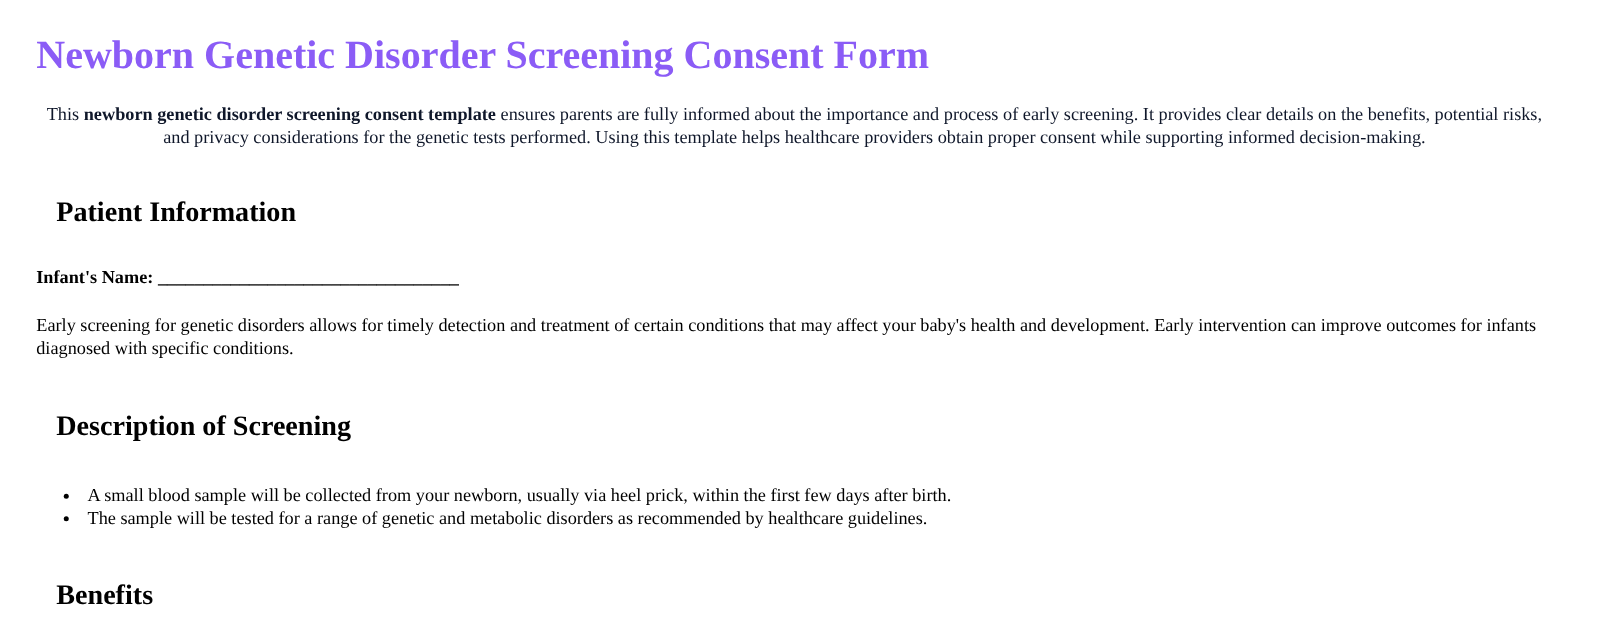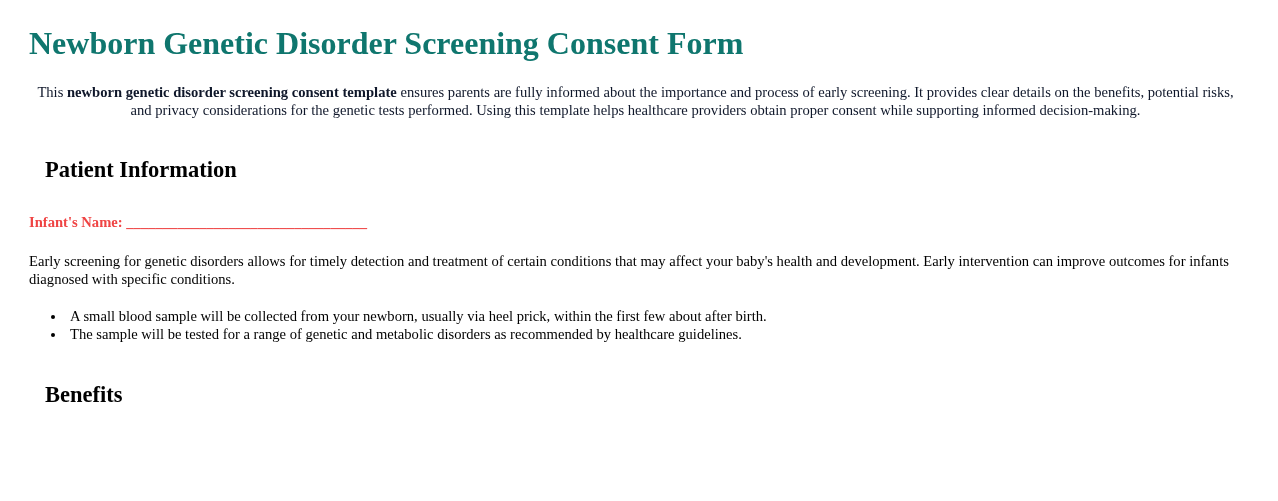--- a/index.html
+++ b/index.html
@@ -24,21 +24,21 @@
   }
 
   h1.doc-title {
     font-family: "Liberation Serif", "DejaVu Serif", serif;
     font-size: 32px;
     font-weight: bold;
     line-height: 1.05;
     margin: 0;
     padding-top: 27px;
     letter-spacing: 0;
-    color: #0f766e;
+    color: #8b5cf6;
   }
 
   p.intro {
     font-size: 14.6px;
     line-height: 18.5px;
     margin: 0;
     padding-top: 22px;
     text-align: center;
     color: #0f172a;
   }
@@ -58,21 +58,21 @@
   h2.sec-benefits  { padding-top: 23px; }
 
   .field-list {
     padding-top: 16px;
     font-size: 14.6px;
     line-height: 17.5px;
   }
   .field-row {
     white-space: nowrap;
     font-weight: bold;
-    color: #ef4444;
+    color: #000000;
   }
   .field-label { font-weight: bold; }
   .field-rule  { font-weight: bold; letter-spacing: 0; }
 
   p.body-text {
     font-size: 14.6px;
     line-height: 18.5px;
     margin: 0;
     padding-top: 20px;
     color: #000;
@@ -101,21 +101,22 @@
 
   <h2 class="section-title sec-patient">Patient Information</h2>
 
   <div class="field-list">
     <div class="field-row"><span class="field-label">Infant's Name:</span> <span class="field-rule">_________________________________</span></div>
   </div>
 
 
   <p class="body-text">Early screening for genetic disorders allows for timely detection and treatment of certain conditions that may affect your baby's health and development. Early intervention can improve outcomes for infants diagnosed with specific conditions.</p>
 
+  <h2 class="section-title sec-desc">Description of Screening</h2>
 
   <ul class="bullets">
-    <li>A small blood sample will be collected from your newborn, usually via heel prick, within the first few about after birth.</li>
+    <li>A small blood sample will be collected from your newborn, usually via heel prick, within the first few days after birth.</li>
     <li>The sample will be tested for a range of genetic and metabolic disorders as recommended by healthcare guidelines.</li>
   </ul>
 
   <h2 class="section-title sec-benefits">Benefits</h2>
 
 </div>
 
 </body></html>

